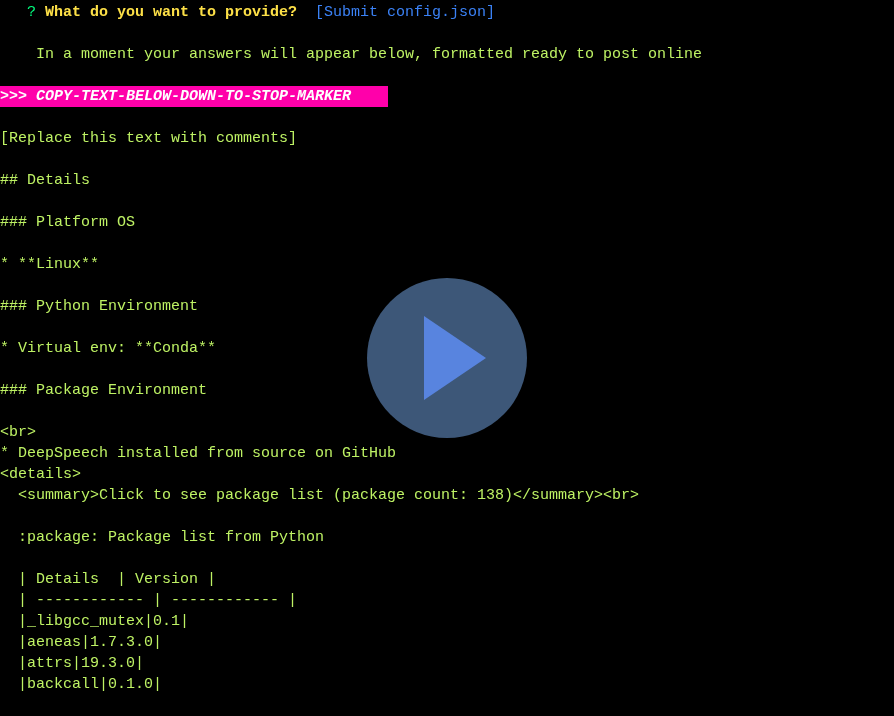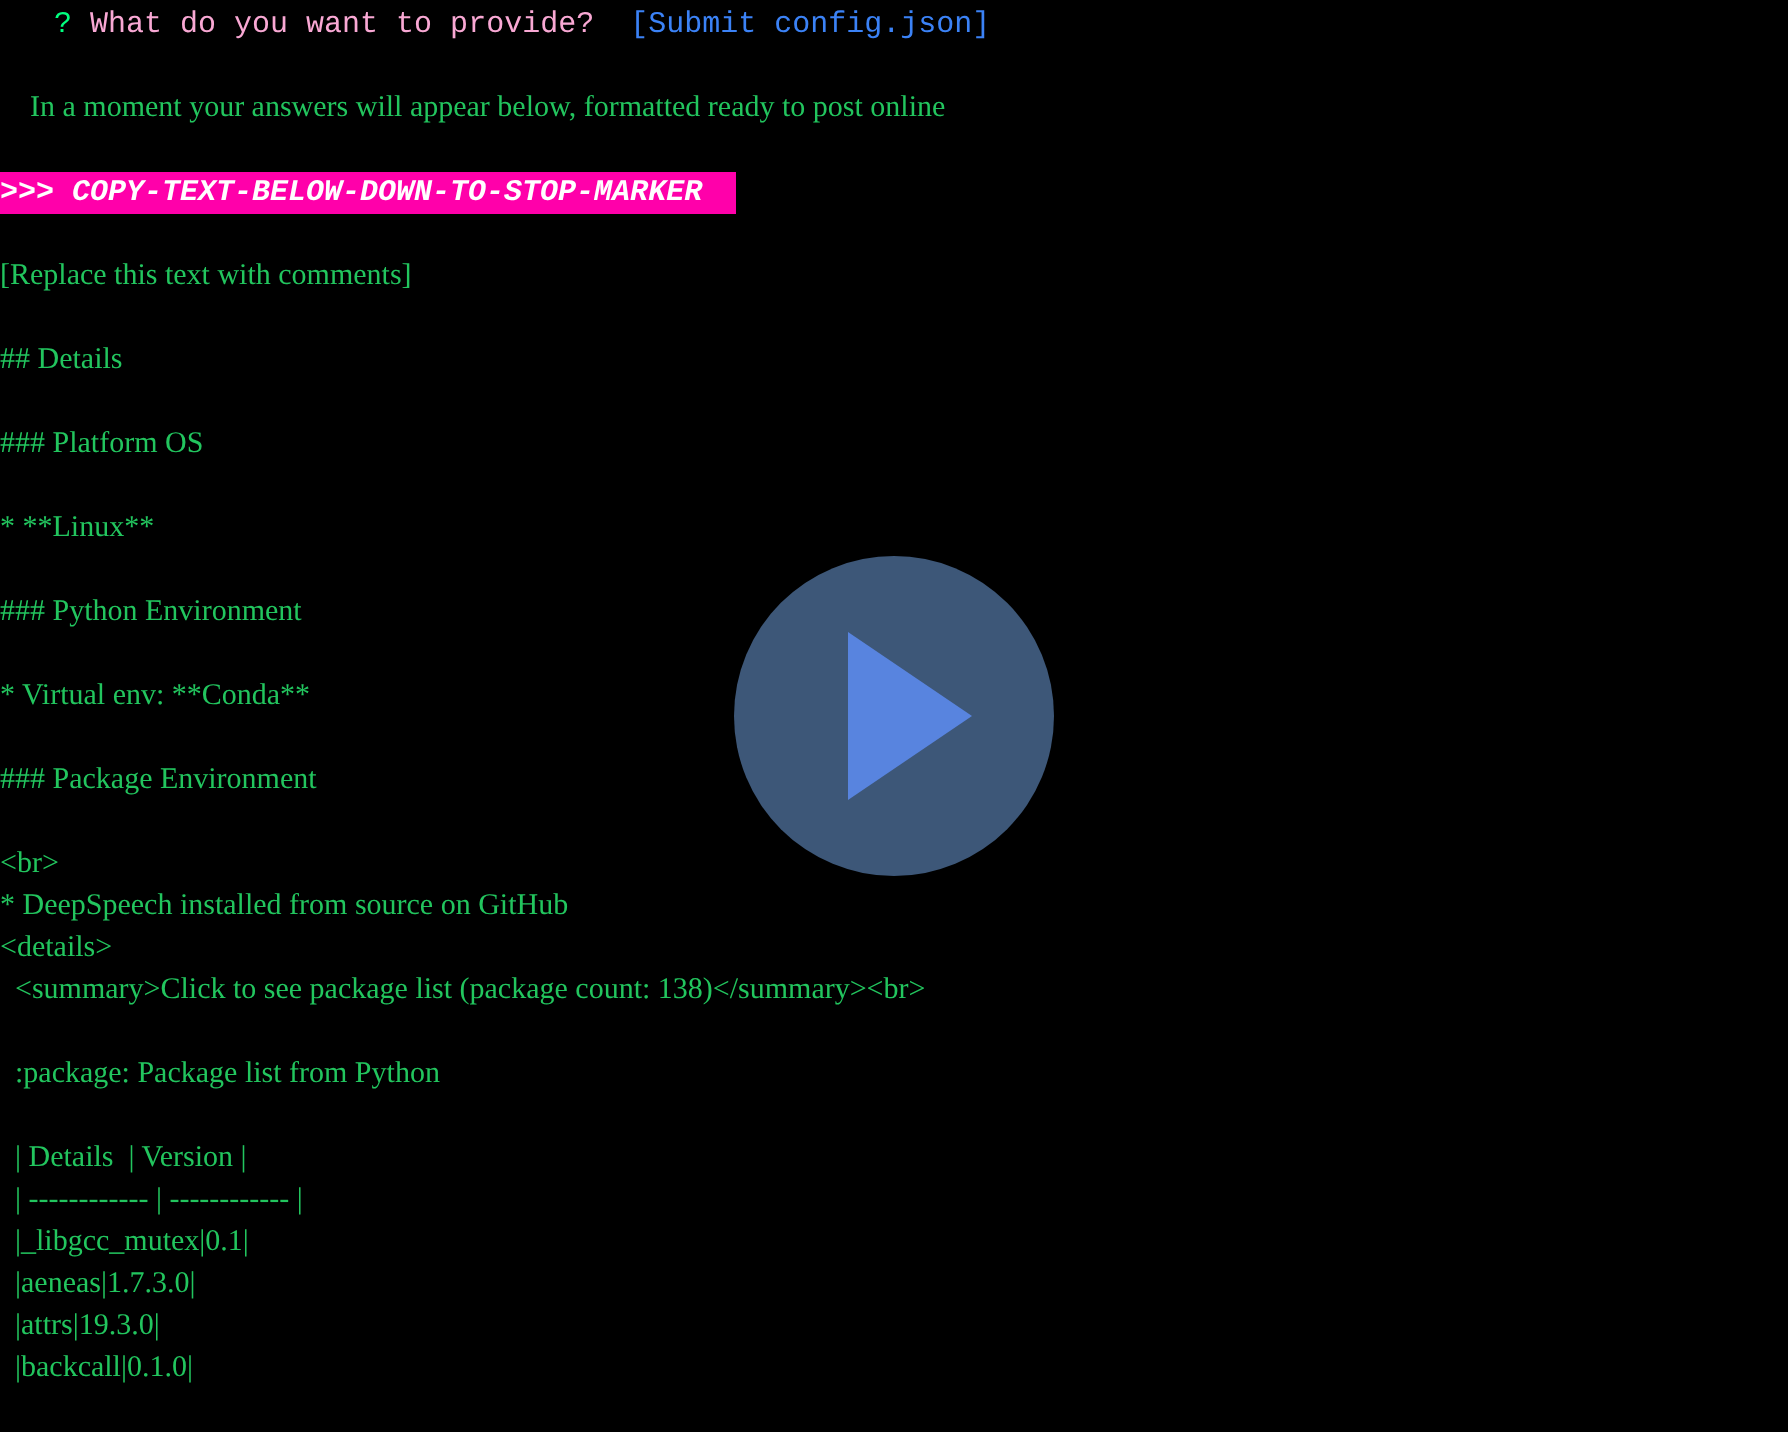--- a/index.html
+++ b/index.html
@@ -19,42 +19,42 @@
       position: relative;
       padding-top: 2px;
     }
     .line {
       white-space: pre;
     }
     .qmark {
       color: #00ff7f;
     }
     .prompt-text {
-      color: #f9a8d4;
+      color: #fde047;
+      font-weight: bold;
     }
     .submit-text {
       color: #3b82f6;
     }
     .dim-path {
       color: #808080;
     }
     .marker-line {
       background: #ff00aa;
       color: #fff;
       font-style: italic;
       font-weight: bold;
       display: inline-block;
-      padding-right: 8px;
+      padding-right: 28px;
     }
     .marker-prefix {
       font-style: italic;
     }
     .white-text {
-      color: #22c55e;
-      font-family: Liberation Serif, serif;
+      color: #bef264;
     }
     .play-overlay {
       position: absolute;
       top: 278px;
       left: 367px;
       width: 160px;
       height: 160px;
       cursor: pointer;
     }
     .play-circle {

